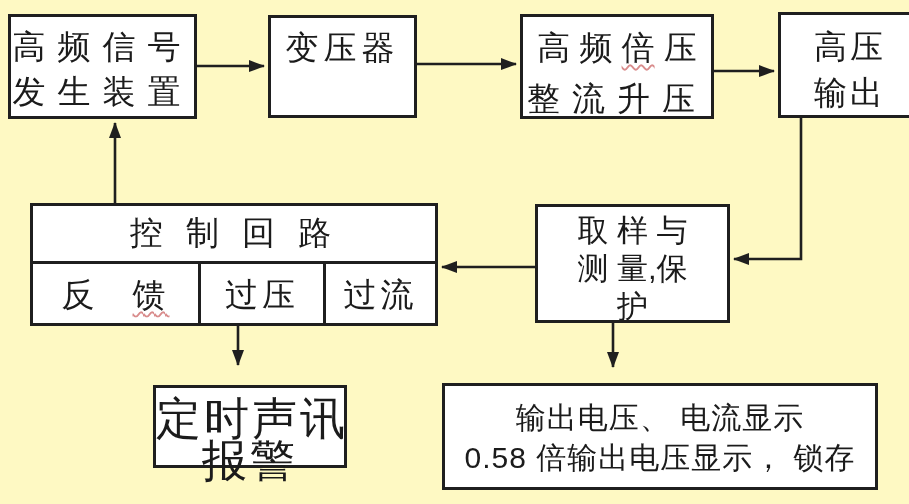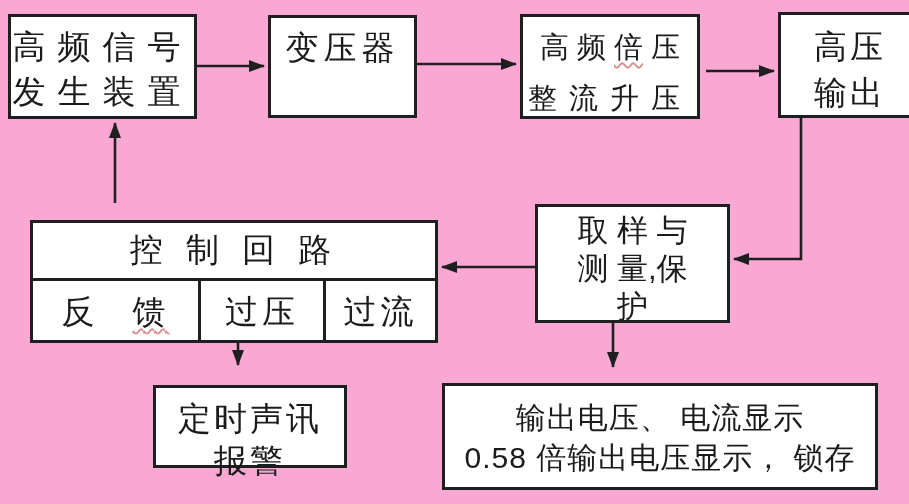--- a/index.html
+++ b/index.html
@@ -1,20 +1,20 @@
 <!DOCTYPE html>
 <html><head>
 <meta charset="utf-8">
 <style>
   html, body { margin: 0; padding: 0; background: #ffffff; }
   .stage {
     position: relative;
     width: 909px;
     height: 504px;
-    background: #f9a8d4;
+    background: #fef9c3;
     font-family: "Liberation Sans", "DejaVu Sans", sans-serif;
     color: #1b1b1b;
     overflow: hidden;
   }
   .stage svg.connectors {
     position: absolute;
     left: 0; top: 0;
     width: 909px; height: 504px;
   }
   .box {
@@ -24,46 +24,46 @@
     background: #ffffff;
     text-align: center;
   }
   .line { white-space: pre; }
 
   
   .b-signal   { left: 8px;   top: 14px; width: 189px; height: 105px; padding-top: 7px;
                 font-size: 33px; line-height: 45px; letter-spacing: 12px; }
   .b-trans    { left: 268px; top: 15px; width: 149px; height: 103px; padding-top: 7px;
                 font-size: 33px; line-height: 45px; letter-spacing: 5px; }
-  .b-doubler  { left: 520px; top: 14px; width: 180px; height: 105px; padding-top: 8px;
-                font-size: 29px; line-height: 45px; }
+  .b-doubler  { left: 520px; top: 14px; width: 194px; height: 105px; padding-top: 8px;
+                font-size: 33px; line-height: 45px; }
   .b-doubler .l2 { letter-spacing: 12px; margin-top: 6px; }
   .b-hvout    { left: 778px; top: 12px; width: 144px; height: 106px; padding-top: 9px;
                 font-size: 33px; line-height: 46px; letter-spacing: 3px; }
 
   
-  .b-control  { left: 30px; top: 220px; width: 408px; height: 123px; font-size: 33px; }
+  .b-control  { left: 30px; top: 203px; width: 408px; height: 123px; font-size: 33px; }
   .ctrl-title { height: 58px; border-bottom: 3px solid #1f1f1f; box-sizing: border-box;
                 display: flex; align-items: center; justify-content: center;
                 letter-spacing: 7px; white-space: pre; }
   .ctrl-cells { display: flex; height: 62px; }
   .ctrl-cell  { box-sizing: border-box; display: flex; align-items: center;
                 justify-content: center; letter-spacing: 4px; }
   .cell-fb    { width: 168px; border-right: 3px solid #1f1f1f; }
   .cell-ov    { width: 125px; border-right: 3px solid #1f1f1f; }
   .cell-oc    { flex: 1; }
   .gap-left   { margin-left: 34px; }
 
   
   .b-sampling { left: 535px; top: 204px; width: 195px; height: 119px; padding-top: 5px;
                 font-size: 31px; line-height: 38px; overflow: hidden; }
 
   
   .b-alarm    { left: 153px; top: 385px; width: 194px; height: 83px; padding-top: 10px;
-                font-size: 33px; line-height: 42px; letter-spacing: 3px; }
+                font-size: 45px; line-height: 42px; letter-spacing: 3px; }
   .b-display  { left: 442px; top: 383px; width: 436px; height: 107px; padding-top: 12px;
                 font-size: 30px; line-height: 40px; letter-spacing: 1px; }
 
   
   .squiggle {
     text-decoration-line: underline;
     text-decoration-style: wavy;
     text-decoration-color: #d98c8c;
     text-decoration-thickness: 2px;
     text-underline-offset: 5px;

